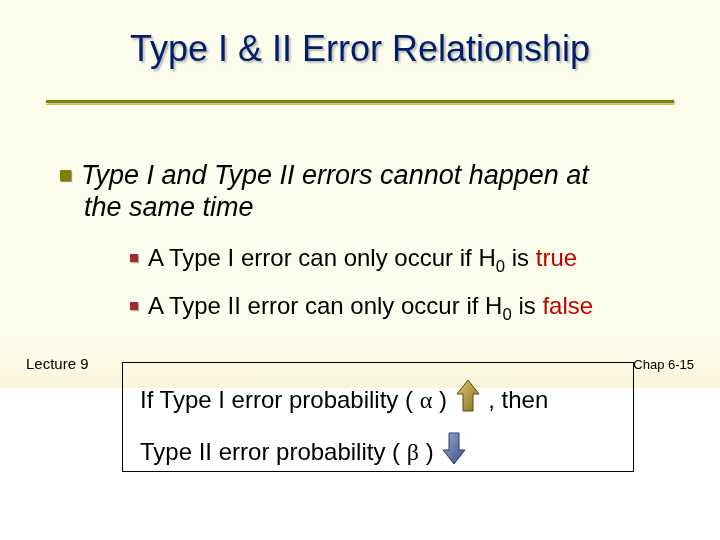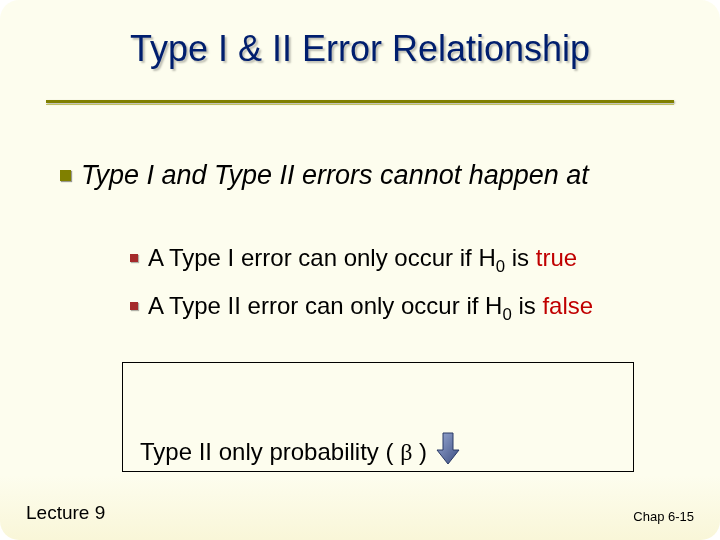--- a/index.html
+++ b/index.html
@@ -7,24 +7,23 @@
     padding: 0;
     width: 720px;
     height: 540px;
     background: #fff;
     font-family: Arial, Helvetica, sans-serif;
     overflow: hidden;
     position: relative;
   }
   .slide {
     width: 720px;
-    height: 540px;
+    height: 388px;
     position: relative;
     background: linear-gradient(to bottom, #fdfdee 0%, #fdfdee 88%, #f9f6d8 100%);
-    border-radius: 19px;
   }
   .title {
     position: absolute;
     top: 28px;
     left: 0;
     width: 100%;
     text-align: center;
     font-size: 36px;
     color: #001e6e;
     text-shadow: 2px 2px 2px rgba(0,0,0,0.25);
@@ -98,21 +97,21 @@
     white-space: nowrap;
   }
   .arrow {
     display: inline-block;
     vertical-align: -6px;
   }
   .footer-left {
     position: absolute;
     left: 26px;
     bottom: 16px;
-    font-size: 19px;
+    font-size: 15px;
     color: #000;
   }
   .footer-right {
     position: absolute;
     right: 26px;
     bottom: 16px;
     font-size: 13px;
     color: #000;
   }
 </style>
@@ -121,34 +120,48 @@
 
 <div class="slide">
 
   <div class="title">Type I &amp; II Error Relationship</div>
   <div class="title-underline"></div>
   <div class="t-line2"></div>
 
   <div class="bullet-lvl1" style="top:160px;">
     <span class="sq-big"></span><span>Type I and Type II errors cannot happen at</span>
   </div>
+  <div class="bullet-lvl1" style="top:192px; left:84px;">
+    <span>the same time</span>
+  </div>
 
   <div class="bullet-lvl2" style="top:244px;text-align:center;">
     <span class="sq-small"></span><span>A Type I error can only occur if H</span><span class="sub0">0</span><span> is </span><span class="red">true</span>
   </div>
 
   <div class="bullet-lvl2" style="top:292px;">
     <span class="sq-small"></span><span>A Type II error can only occur if H</span><span class="sub0">0</span><span> is </span><span class="red">false</span>
   </div>
 
   <div class="boxout"></div>
 
+  <div class="boxline" style="top:378px;">
+    <span>If Type I error probability ( </span><span class="grk">α</span><span> ) </span><span class="arrow"><svg width="28" height="36">
+          <defs>
+            <linearGradient id="gup" x1="0" y1="0" x2="1" y2="1">
+              <stop offset="0" stop-color="#d8c76a"></stop>
+              <stop offset="1" stop-color="#8a7220"></stop>
+            </linearGradient>
+          </defs>
+          <polygon points="14,2 25,16 19,16 19,33 9,33 9,16 3,16" fill="url(#gup)" stroke="#5a4a12" stroke-width="1"></polygon>
+        </svg></span><span> , then</span>
+  </div>
 
   <div class="boxline" style="top:430px;">
-    <span>Type II only probability ( </span><span class="grk">β</span><span> ) </span><span class="arrow"><svg width="28" height="36">
+    <span>Type II error probability ( </span><span class="grk">β</span><span> ) </span><span class="arrow"><svg width="28" height="36">
           <defs>
             <linearGradient id="gdn" x1="0" y1="0" x2="1" y2="1">
               <stop offset="0" stop-color="#9aaad4"></stop>
               <stop offset="1" stop-color="#3a4c80"></stop>
             </linearGradient>
           </defs>
           <polygon points="9,3 19,3 19,20 25,20 14,34 3,20 9,20" fill="url(#gdn)" stroke="#2a3a66" stroke-width="1"></polygon>
         </svg></span>
   </div>
 

